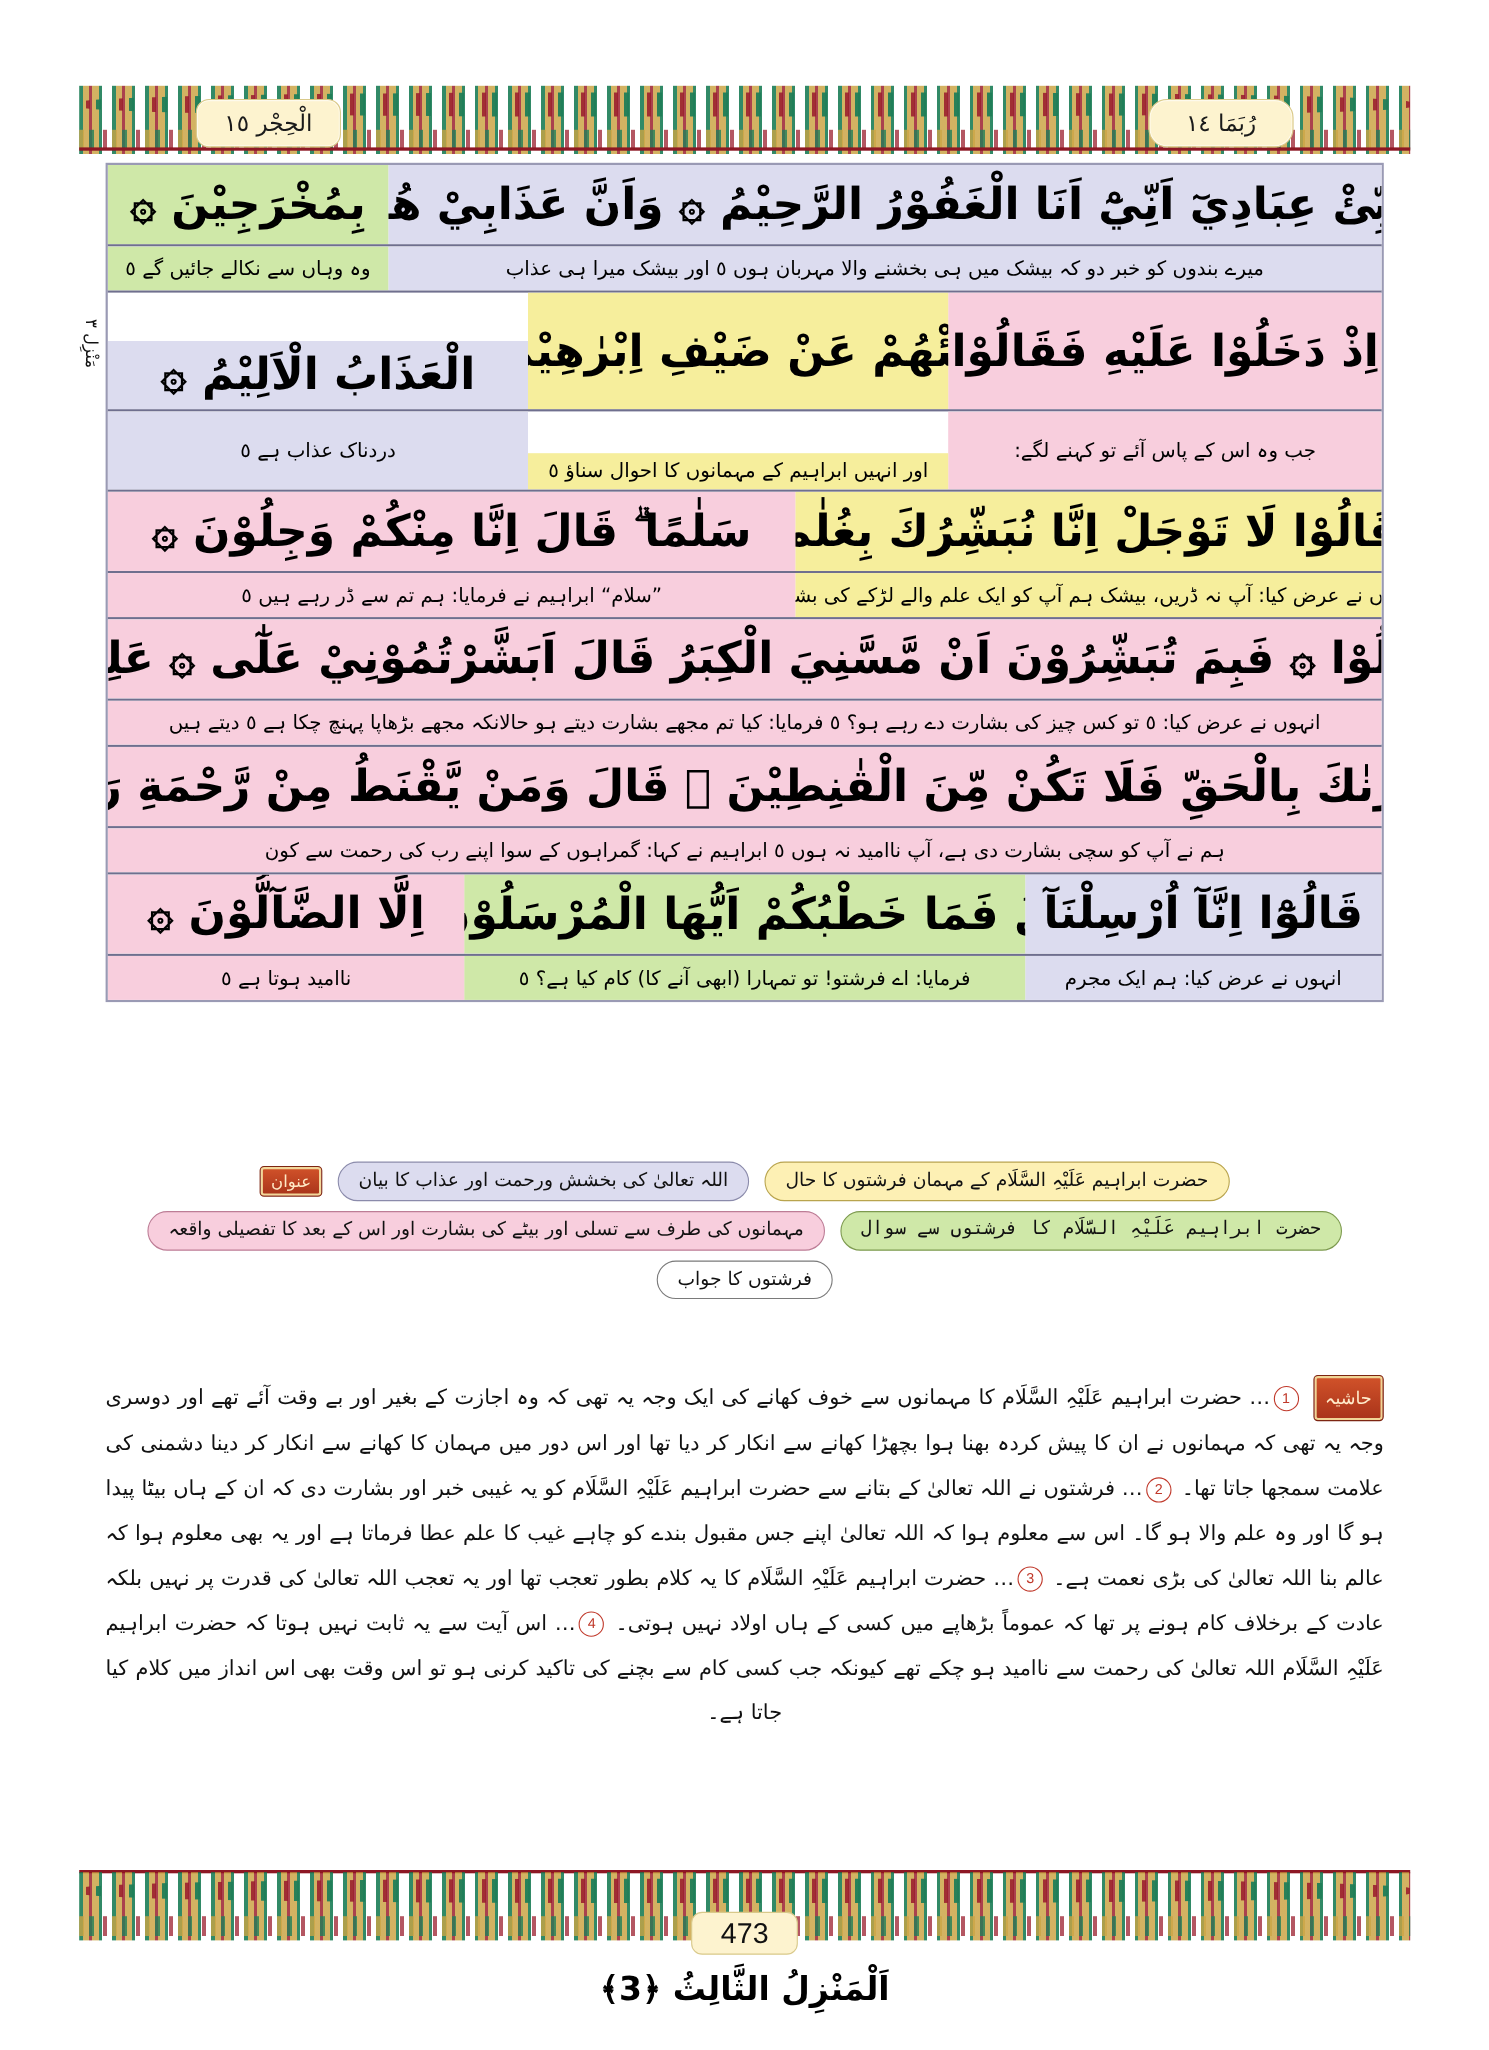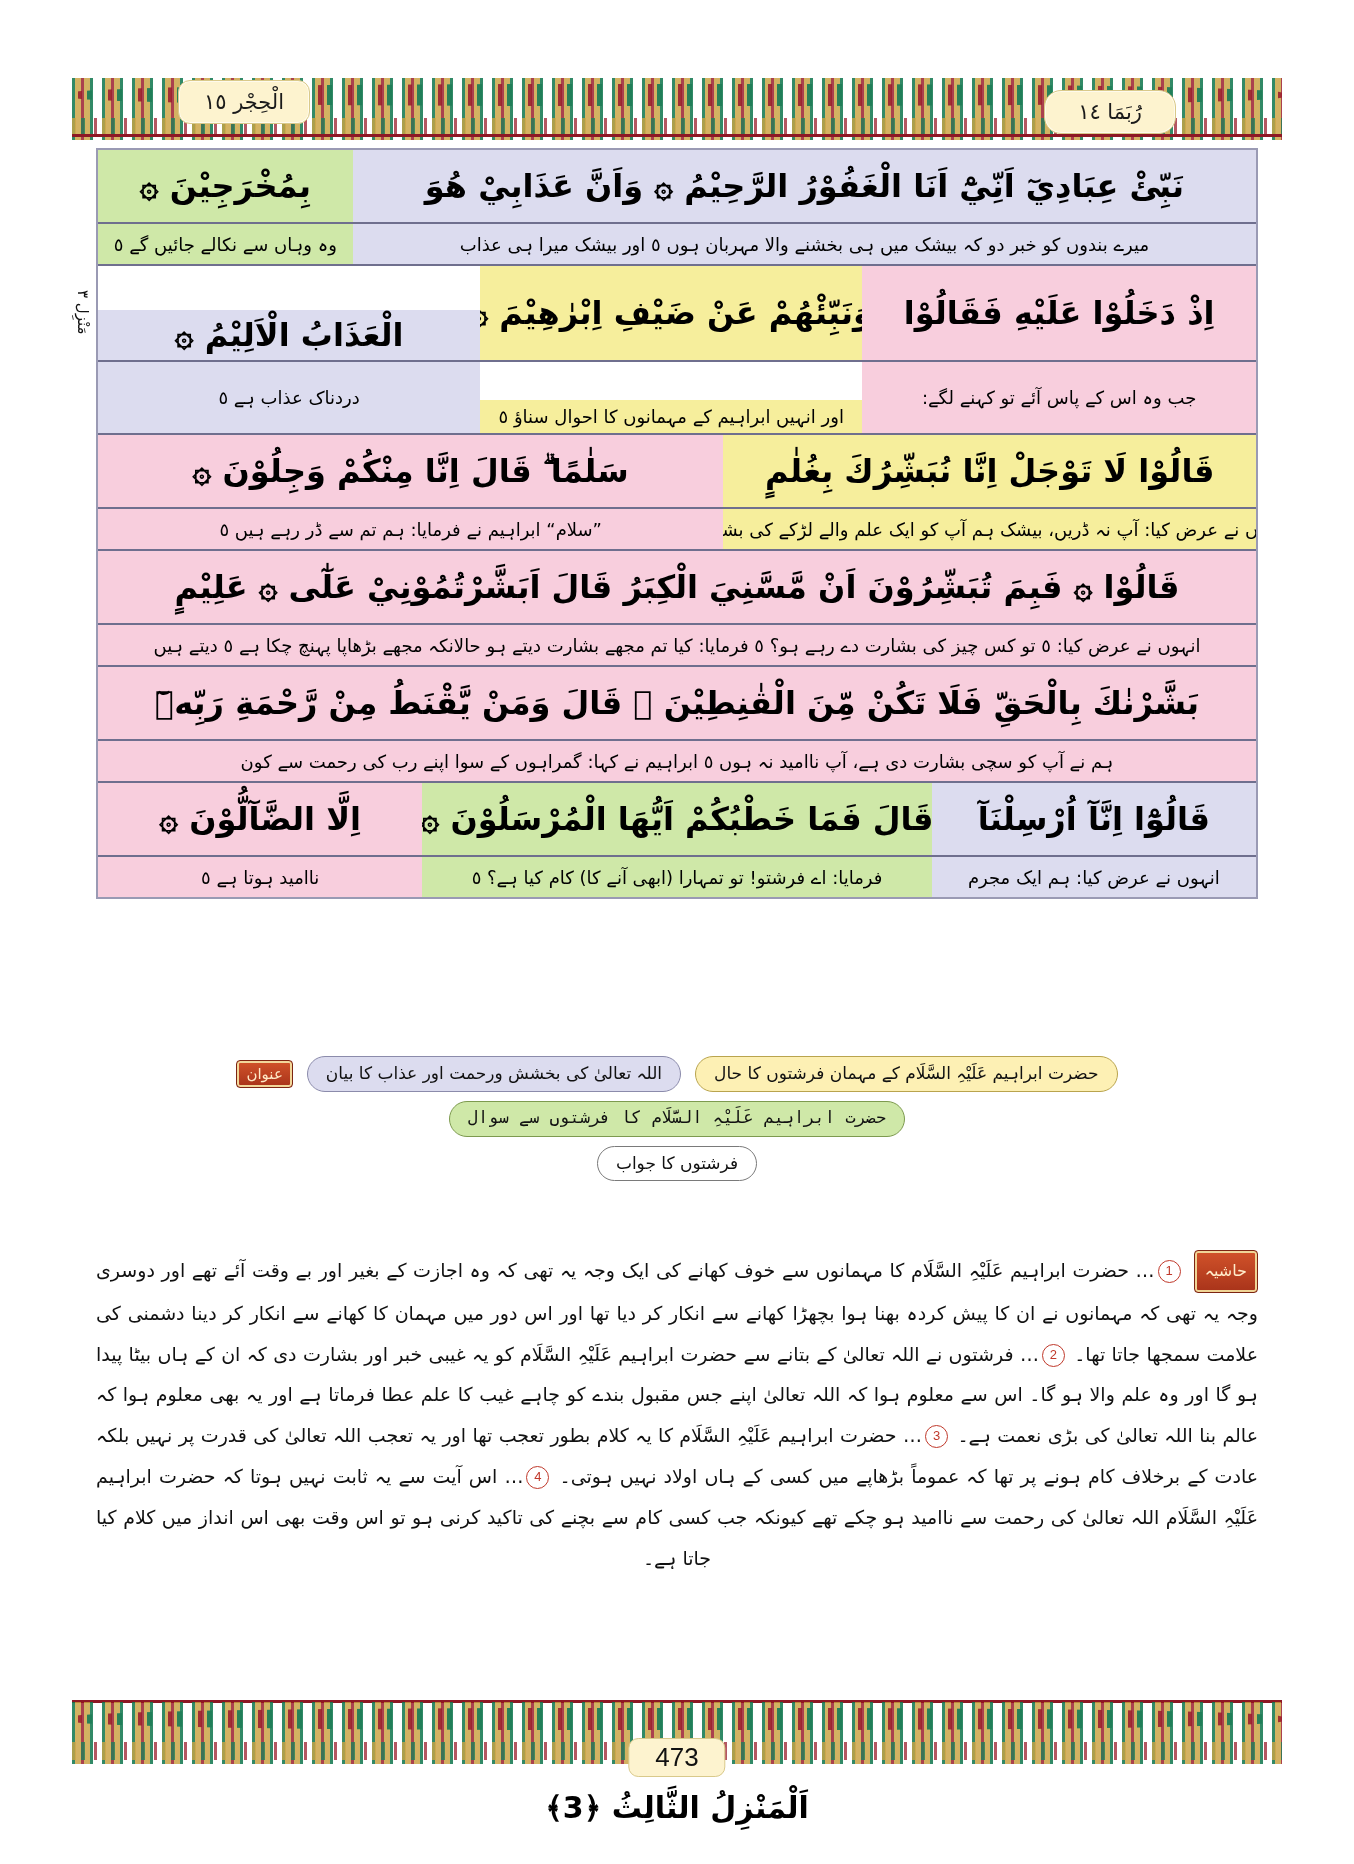--- a/index.html
+++ b/index.html
@@ -61,21 +61,21 @@
   }
   .ayah-row{display:flex;flex-direction:row;align-items:stretch;
     border-bottom:2px solid #6f6f8e;min-height:72px;overflow:hidden;}
   .trans-row{display:flex;flex-direction:row;align-items:stretch;
     border-bottom:2px solid #6f6f8e;min-height:40px;overflow:hidden;}
   .ayah-row:last-child,.trans-row:last-child{border-bottom:none;}
   .seg{display:flex;align-items:center;justify-content:center;
     box-sizing:border-box;overflow:hidden;}
   .ar{
     font-family:"DejaVu Sans","Liberation Sans",sans-serif;
-    font-size:32px;line-height:1.45;color:#000;direction:rtl;
+    font-size:40px;line-height:1.45;color:#000;direction:rtl;
     white-space:nowrap;padding:2px 6px;font-weight:700;
   }
   .ur{
     font-family:"DejaVu Sans","Liberation Sans",sans-serif;
     font-size:18px;line-height:1.5;color:#000;direction:rtl;
     white-space:nowrap;padding:3px 8px;
   }
 
   
   .side-marker{
@@ -135,21 +135,21 @@
     font-size:30px;color:#000;direction:rtl;white-space:nowrap;font-weight:700;
   }
 </style>
 </head>
 <body>
 
 <div class="page">
 
   <div class="ornament-band" style="top:78px;"></div>
   <div class="rule-line" style="top:134px;"></div>
-  <div class="cartouche" style="left:178px;top:80px;width:130px;height:42px;">الْحِجْر ١٥</div>
+  <div class="cartouche" style="left:178px;top:90px;width:130px;height:42px;">الْحِجْر ١٥</div>
   <div class="cartouche" style="right:178px;top:90px;width:130px;height:42px;border-radius:17px;">رُبَمَا ١٤</div>
 
   <div class="side-marker">مَنْزِل ٣</div>
 
   <div class="quran-block" id="quran-block">
       <div class="ayah-row">
         <div class="seg ar" style="background: rgb(220, 220, 239); width: 78%; flex: 0 0 78%;">نَبِّئْ عِبَادِيٓ اَنِّيْٓ اَنَا الْغَفُوْرُ الرَّحِيْمُ ۞ وَاَنَّ عَذَابِيْ هُوَ</div>
         <div class="seg ar" style="background: rgb(207, 232, 168); width: 22%; flex: 0 0 22%;">بِمُخْرَجِيْنَ ۞</div>
       </div>
       <div class="trans-row">
@@ -198,20 +198,21 @@
       </div>
     </div>
 
   <div class="badge-rows" id="badge-rows">
       <div class="badge-line">
         <span class="tag-box">عنوان</span>
         <span class="badge badge-lav">اللہ تعالیٰ کی بخشش ورحمت اور عذاب کا بیان</span>
         <span class="badge badge-yel">حضرت ابراہیم عَلَیْہِ السَّلَام کے مہمان فرشتوں کا حال</span>
       </div>
       <div class="badge-line">
+        <span class="badge badge-pnk">مہمانوں کی طرف سے تسلی اور بیٹے کی بشارت اور اس کے بعد کا تفصیلی واقعہ</span>
         <span class="badge badge-grn">حضرت ابراہیم عَلَیْہِ السَّلَام کا فرشتوں سے سوال</span>
       </div>
       <div class="badge-line">
         <span class="badge badge-wht">فرشتوں کا جواب</span>
       </div>
     </div>
 
   <div class="footnote" id="footnote-block"><span class="fn-tag">حاشیہ</span><span class="fn-num">1</span><span>… حضرت ابراہیم عَلَیْہِ السَّلَام کا مہمانوں سے خوف کھانے کی ایک وجہ یہ تھی کہ وہ اجازت کے بغیر اور بے وقت آئے تھے اور دوسری وجہ یہ تھی کہ مہمانوں نے ان کا پیش کردہ بھنا ہوا بچھڑا کھانے سے انکار کر دیا تھا اور اس دور میں مہمان کا کھانے سے انکار کر دینا دشمنی کی علامت سمجھا جاتا تھا۔ </span><span class="fn-num">2</span><span>… فرشتوں نے اللہ تعالیٰ کے بتانے سے حضرت ابراہیم عَلَیْہِ السَّلَام کو یہ غیبی خبر اور بشارت دی کہ ان کے ہاں بیٹا پیدا ہو گا اور وہ علم والا ہو گا۔ اس سے معلوم ہوا کہ اللہ تعالیٰ اپنے جس مقبول بندے کو چاہے غیب کا علم عطا فرماتا ہے اور یہ بھی معلوم ہوا کہ عالم بنا اللہ تعالیٰ کی بڑی نعمت ہے۔ </span><span class="fn-num">3</span><span>… حضرت ابراہیم عَلَیْہِ السَّلَام کا یہ کلام بطور تعجب تھا اور یہ تعجب اللہ تعالیٰ کی قدرت پر نہیں بلکہ عادت کے برخلاف کام ہونے پر تھا کہ عموماً بڑھاپے میں کسی کے ہاں اولاد نہیں ہوتی۔ </span><span class="fn-num">4</span><span>… اس آیت سے یہ ثابت نہیں ہوتا کہ حضرت ابراہیم عَلَیْہِ السَّلَام اللہ تعالیٰ کی رحمت سے ناامید ہو چکے تھے کیونکہ جب کسی کام سے بچنے کی تاکید کرنی ہو تو اس وقت بھی اس انداز میں کلام کیا جاتا ہے۔ </span></div>
 
   <div class="rule-line" style="top:1700px;"></div>

